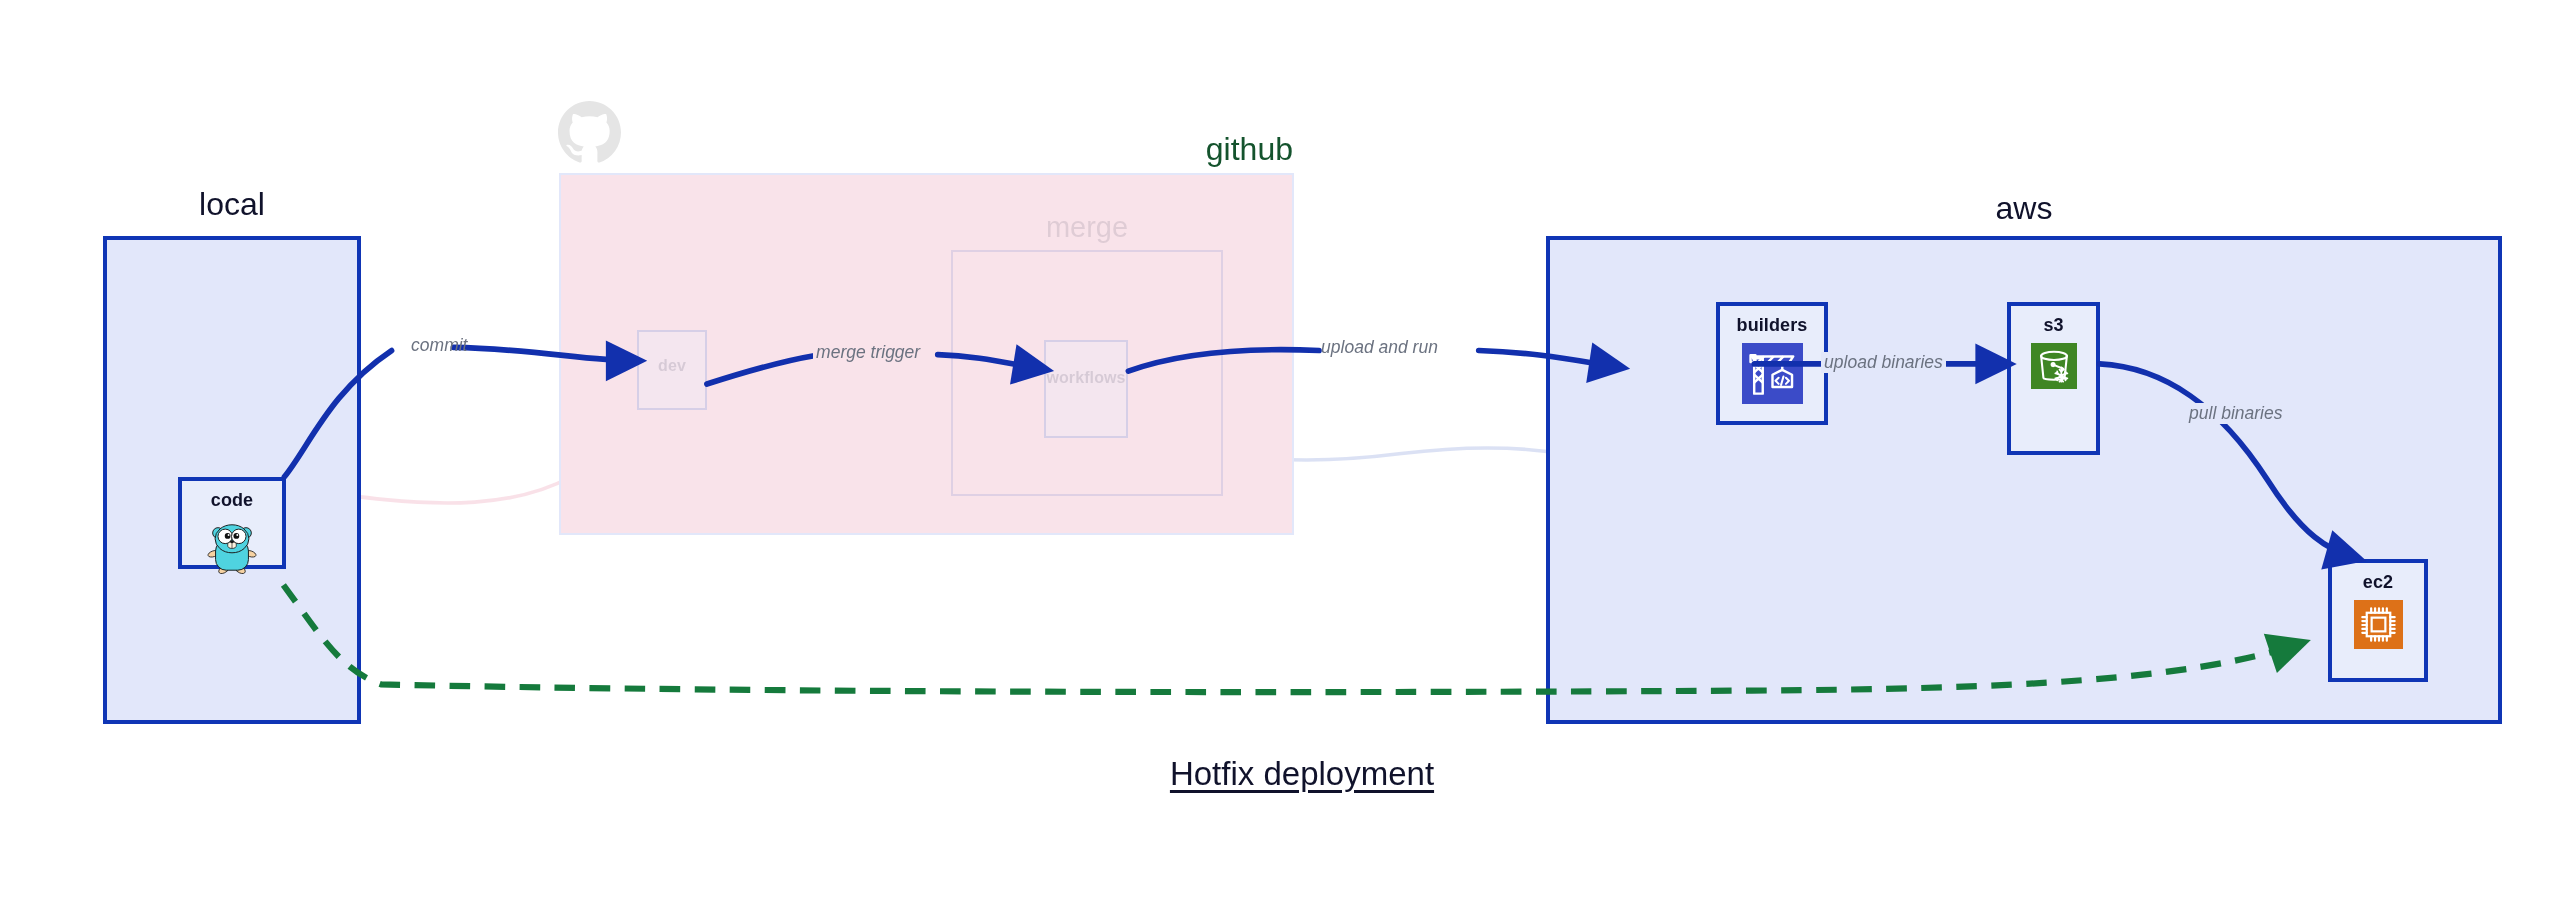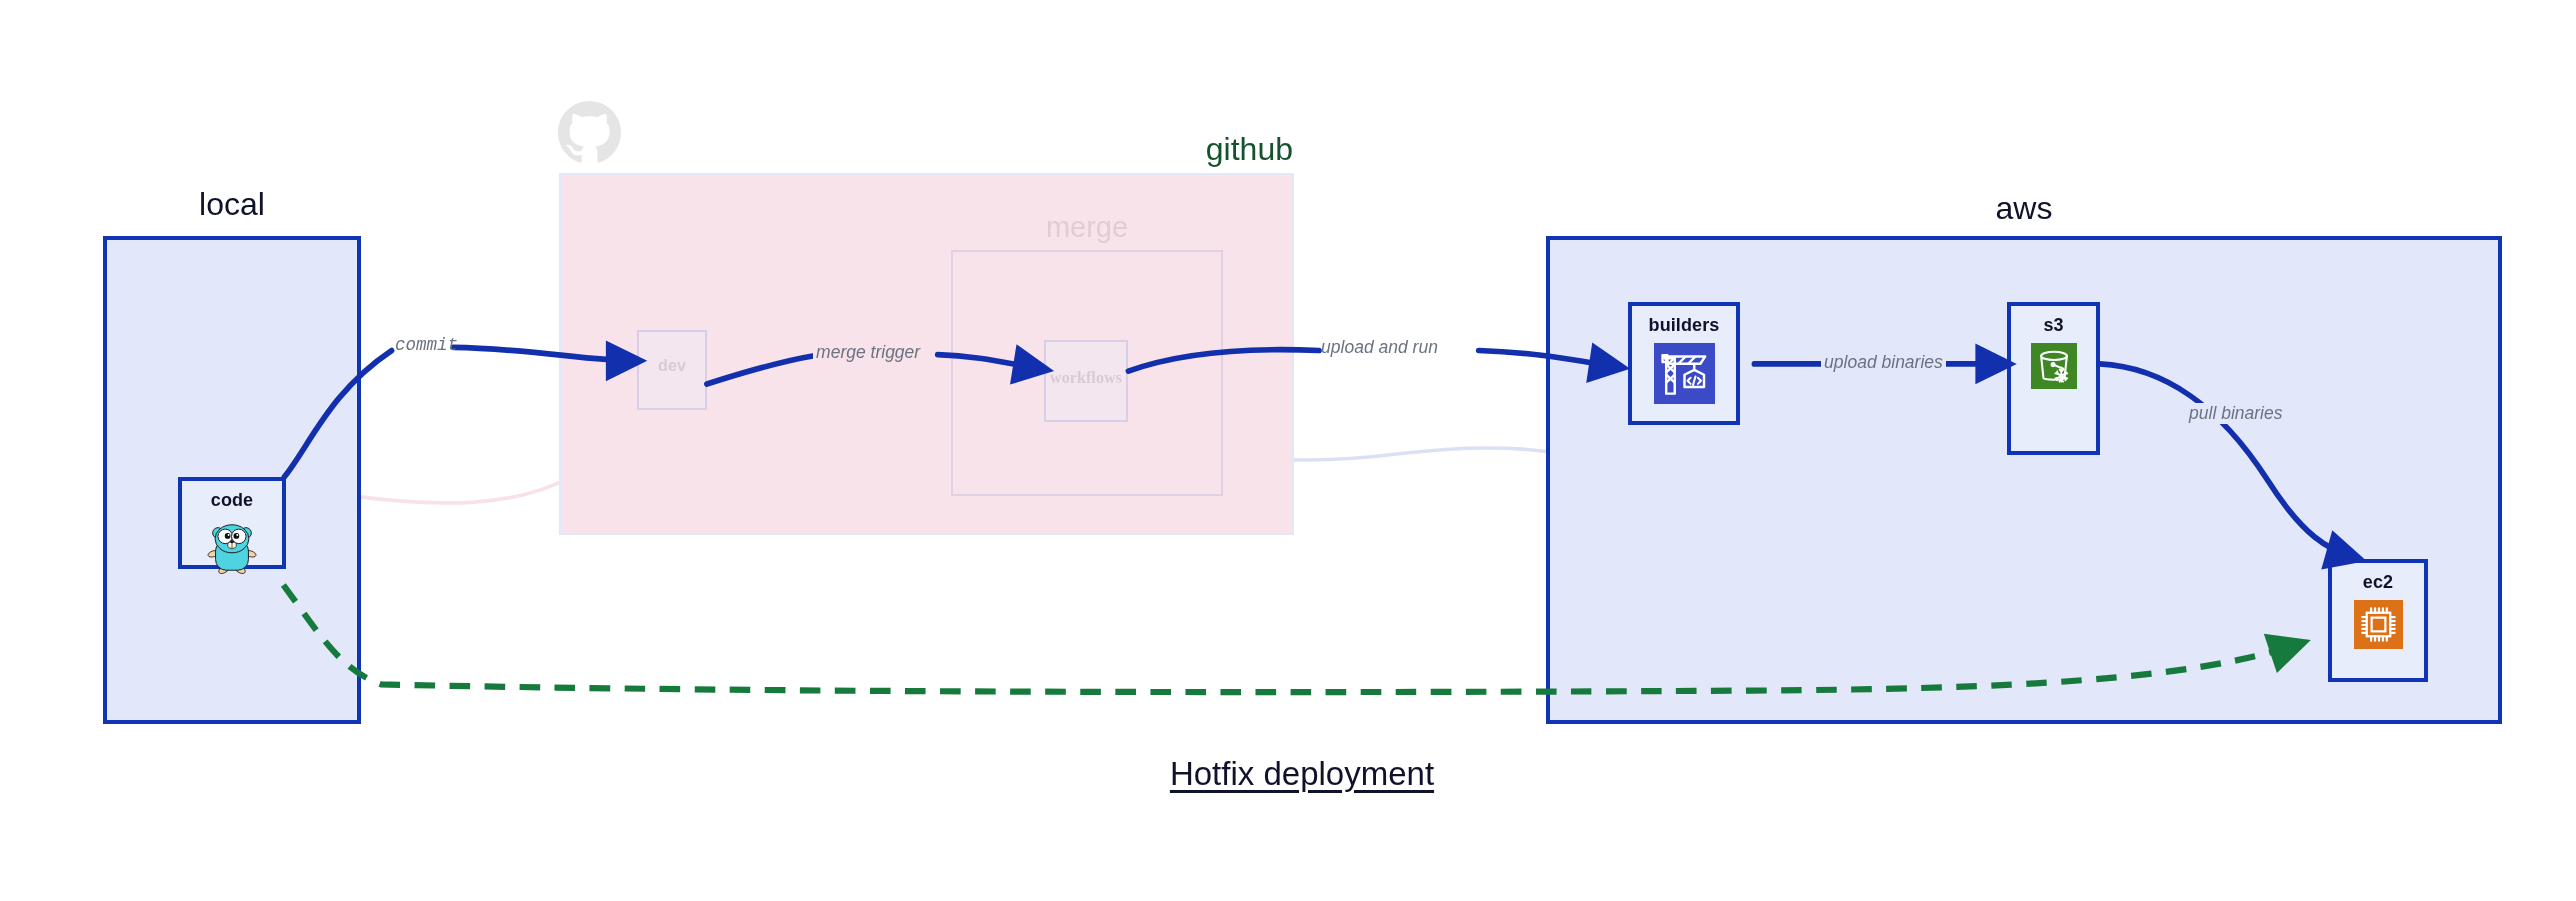--- a/index.html
+++ b/index.html
@@ -118,21 +118,21 @@
 
   <div class="group-title ghost" style="left:1066px;top:131px;width:227px;text-align:right;">github</div>
 
   <div class="subgroup ghost" style="left:951px;top:250px;width:272px;height:246px;"></div>
   <div class="subgroup-title ghost" style="left:951px;top:211px;width:272px;text-align:center;">merge</div>
 
   <div class="node ghost" style="left:637px;top:330px;width:70px;height:80px;text-align:center;">
     <div class="node-label" style="margin-top:25px;font-size:16px;">dev</div>
   </div>
 
-  <div class="node ghost" style="left:1044px;top:340px;width:84px;height:82px;font-family:Liberation Serif, serif;">
+  <div class="node ghost" style="left:1044px;top:340px;width:84px;height:98px;">
     <div class="node-label" style="margin-top:27px;font-size:16px;">workflows</div>
   </div>
 
   <div class="group group-local" style="left:103px;top:236px;width:258px;height:488px;"></div>
   <div class="group-title solid" style="left:103px;top:186px;width:258px;text-align:center;">local</div>
 
   <div class="node" style="left:178px;top:477px;width:108px;height:92px;">
     <div class="node-label">code</div>
     <div class="node-icon">
       <svg width="58" height="58" viewBox="0 0 120 120">
@@ -160,21 +160,21 @@
         <ellipse cx="60" cy="56" rx="9" ry="7" fill="#fdf3e0" stroke="#1a1a1a" stroke-width="1.6"></ellipse>
         <line x1="60" y1="50" x2="60" y2="62" stroke="#1a1a1a" stroke-width="1.4"></line>
         <ellipse cx="60" cy="49" rx="4" ry="3" fill="#1a1a1a"></ellipse>
       </svg>
     </div>
   </div>
 
   <div class="group group-aws" style="left:1546px;top:236px;width:956px;height:488px;"></div>
   <div class="group-title solid" style="left:1546px;top:190px;width:956px;text-align:center;">aws</div>
 
-  <div class="node" style="left:1628px;top:302px;width:112px;height:123px;">
+  <div class="node" style="left:1716px;top:302px;width:112px;height:123px;">
     <div class="node-label">builders</div>
     <div class="node-icon">
       <svg width="61" height="61" viewBox="0 0 100 100">
         <rect x="0" y="0" width="100" height="100" fill="#3b4bc8"></rect>
         <g fill="none" stroke="#ffffff" stroke-width="4" stroke-linejoin="round">
 
           <rect x="20" y="25" width="14" height="58"></rect>
           <path d="M20 35 L34 48 M34 35 L20 48 M20 52 L34 65 M34 52 L20 65"></path>
 
           <rect x="14" y="20" width="8" height="11"></rect>
@@ -261,21 +261,21 @@
     <path d="M 2870 680 C 2990 684, 3060 700, 3140 712" fill="none" stroke="#1230ad" stroke-width="11" stroke-linecap="round" marker-end="url(#mk-blue)"></path>
 
     <path d="M 3405 706 L 3890 706" fill="none" stroke="#1230ad" stroke-width="11" stroke-linecap="round" marker-end="url(#mk-blue)"></path>
 
     <path d="M 4075 706 C 4200 712, 4310 790, 4400 930 C 4470 1040, 4520 1068, 4570 1082" fill="none" stroke="#1230ad" stroke-width="11" stroke-linecap="round" marker-end="url(#mk-blue)"></path>
 
     <path d="M 550 1135 C 620 1230, 660 1300, 740 1328 C 1500 1345, 2600 1345, 3400 1340
              C 3900 1337, 4250 1320, 4460 1250" fill="none" stroke="#157a3c" stroke-width="12" stroke-dasharray="40 28" stroke-linecap="butt" marker-end="url(#mk-green)"></path>
   </svg>
 
-  <div class="edge-label plain" style="left:392px;top:335px;font-family:Liberation Mono, monospace;">commit</div>
+  <div class="edge-label plain" style="left:408px;top:335px;">commit</div>
 
   <div class="edge-label on-pink" style="left:813px;top:342px;">merge trigger</div>
 
   <div class="edge-label plain" style="left:1318px;top:337px;text-align:right;">upload and run</div>
 
   <div class="edge-label on-blue" style="left:1821px;top:352px;">upload binaries</div>
 
   <div class="edge-label on-blue" style="left:2186px;top:403px;">pull binaries</div>
 
   <div class="diagram-title" style="top:755px;">Hotfix deployment</div>

